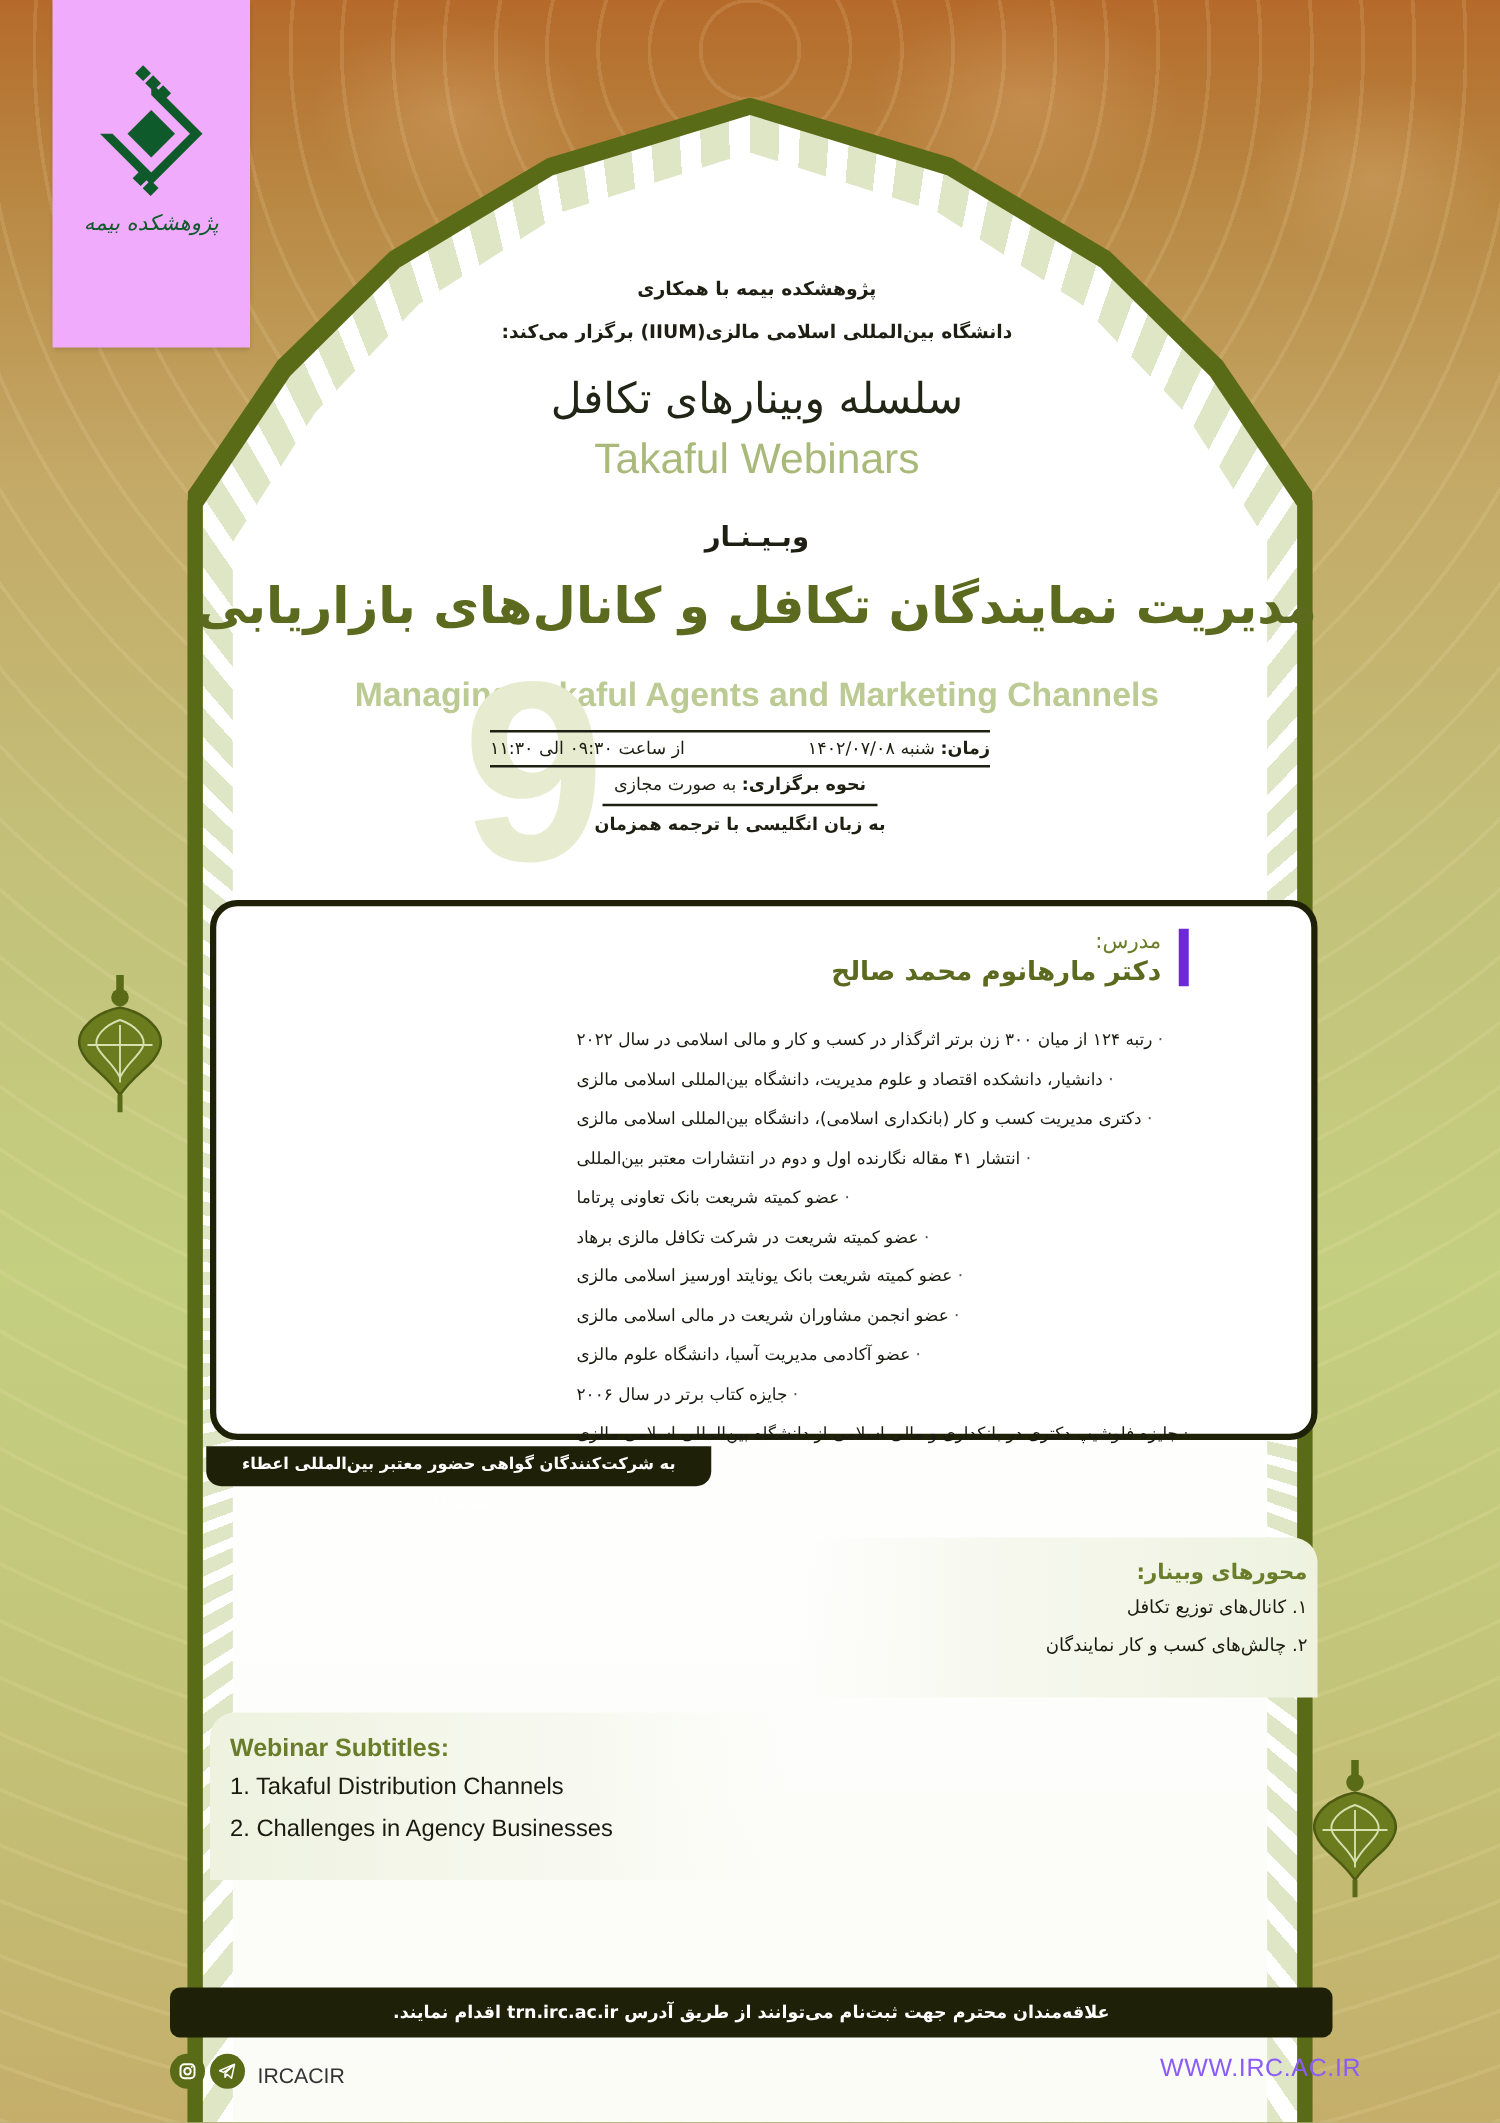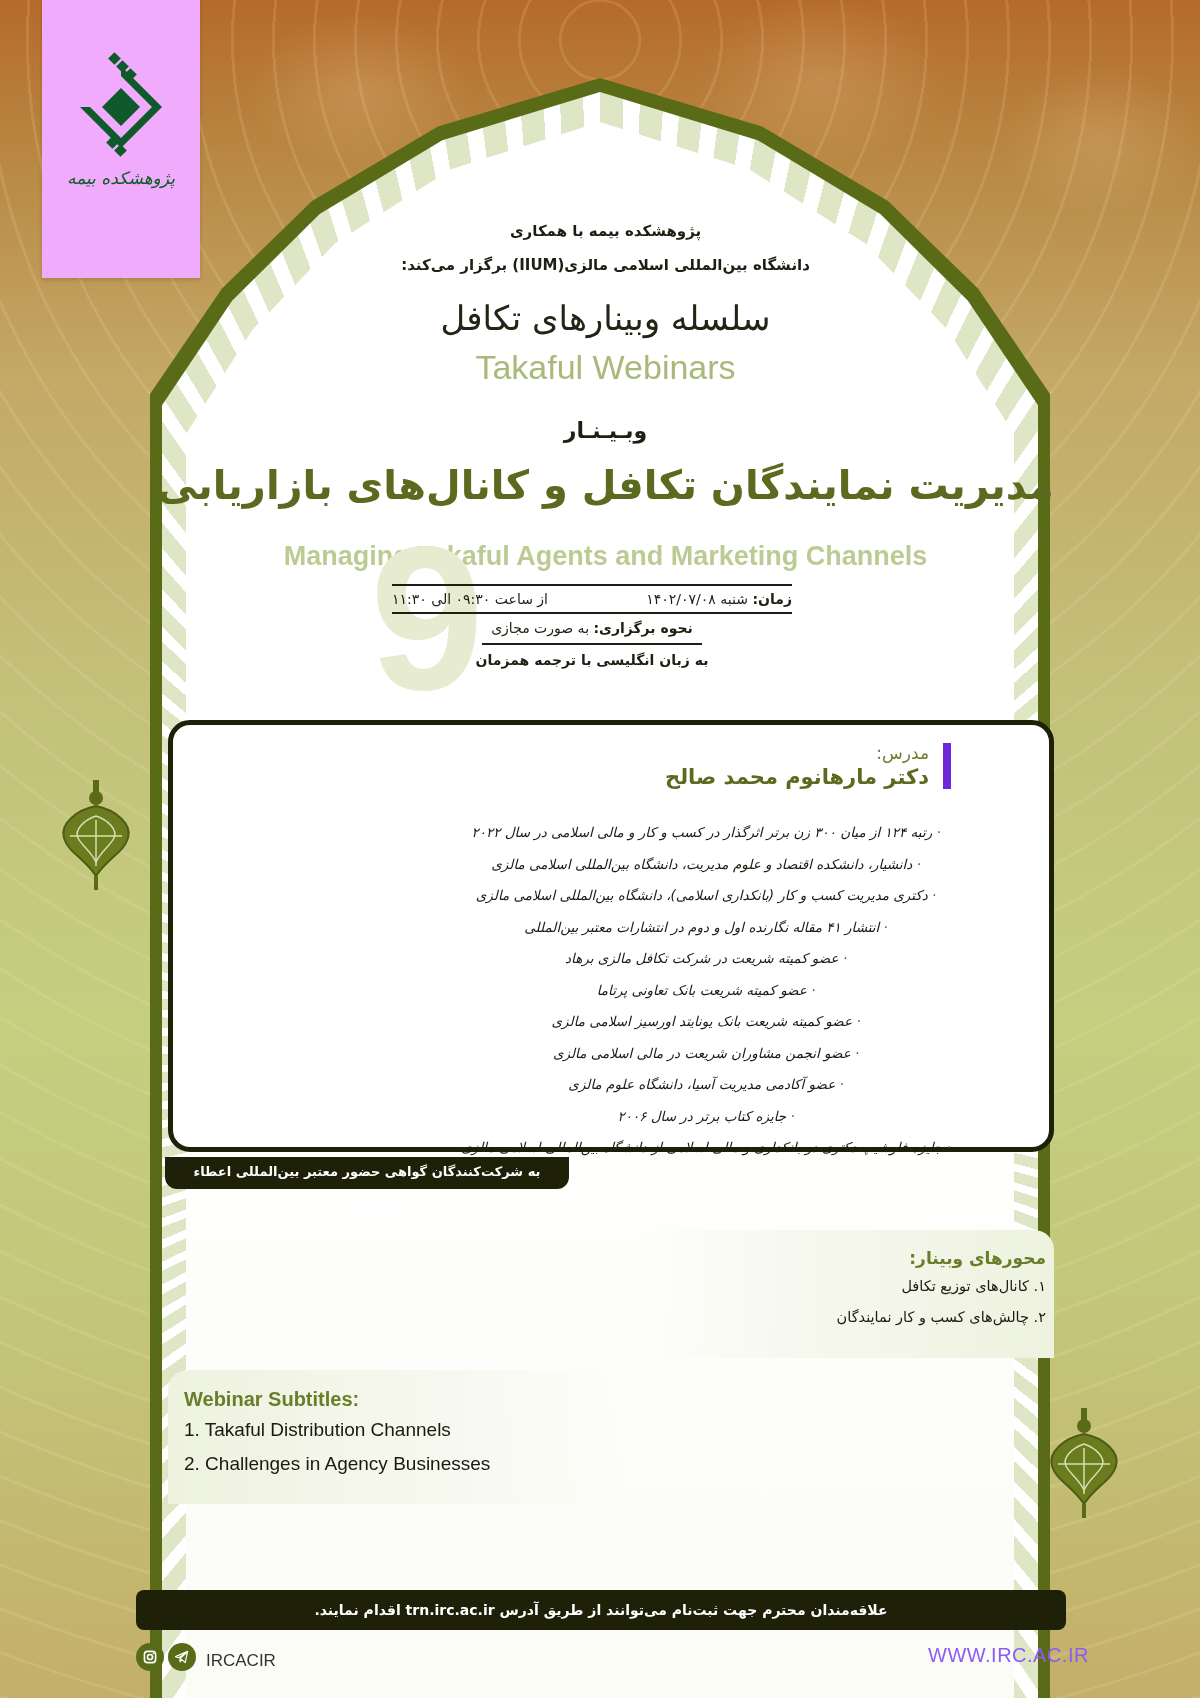--- a/index.html
+++ b/index.html
@@ -79,21 +79,21 @@
   .info-lang { text-align: center; font-size: 14px; font-weight: bold; color: #1e1e12; }
 
   
   .card {
     position: absolute; left: 168px; top: 720px; width: 886px; height: 432px;
     border: 5px solid #1e2008; border-radius: 22px; background: #ffffff;
   }
   .card-head { position: absolute; right: 98px; top: 18px; text-align: right; padding-right: 14px; border-right: 8px solid #6d28d9; }
   .card-role { font-size: 17px; color: #6a7d2a; }
   .card-name { font-size: 21px; font-weight: bold; color: #5b6a1e; margin-top: 2px; }
-  .bio-list { position: absolute; right: 98px; top: 92px; list-style: none; text-align: center; font-style: italic; }
+  .bio-list { position: absolute; right: 98px; top: 92px; list-style: none; text-align: left; }
   .bio-list li { font-size: 13.5px; color: #1a1a10; height: 31.5px; line-height: 31.5px; white-space: nowrap; }
   .bio-list li::before { content: "· "; color: #555; }
 
   .cert-bar {
     position: absolute; left: 165px; top: 1157px; width: 404px; height: 32px;
     background: #1e2008; border-radius: 0 0 12px 12px; color: #ffffff;
     font-size: 13px; font-weight: bold; text-align: center; line-height: 30px;
   }
 
   .topics-fa {
@@ -205,22 +205,22 @@
   <div class="card">
     <div class="card-head">
       <div class="card-role">مدرس:</div>
       <div class="card-name">دکتر مارهانوم محمد صالح</div>
     </div>
     <ul class="bio-list">
       <li>رتبه ۱۲۴ از میان ۳۰۰ زن برتر اثرگذار در کسب و کار و مالی اسلامی در سال ۲۰۲۲</li>
       <li>دانشیار، دانشکده اقتصاد و علوم مدیریت، دانشگاه بین‌المللی اسلامی مالزی</li>
       <li>دکتری مدیریت کسب و کار (بانکداری اسلامی)، دانشگاه بین‌المللی اسلامی مالزی</li>
       <li>انتشار ۴۱ مقاله نگارنده اول و دوم در انتشارات معتبر بین‌المللی</li>
+      <li>عضو کمیته شریعت بانک تعاونی پرتاما</li>
       <li>عضو کمیته شریعت در شرکت تکافل مالزی برهاد</li>
-      <li>عضو کمیته شریعت بانک تعاونی پرتاما</li>
       <li>عضو کمیته شریعت بانک یونایتد اورسیز اسلامی مالزی</li>
       <li>عضو انجمن مشاوران شریعت در مالی اسلامی مالزی</li>
       <li>عضو آکادمی مدیریت آسیا، دانشگاه علوم مالزی</li>
       <li>جایزه کتاب برتر در سال ۲۰۰۶</li>
       <li>جایزه فلوشیپ دکتری در بانکداری و مالی اسلامی از دانشگاه بین‌المللی اسلامی مالزی</li>
     </ul>
   </div>
 
   <div class="cert-bar">به شرکت‌کنندگان گواهی حضور معتبر بین‌المللی اعطاء می‌گردد.</div>
 

